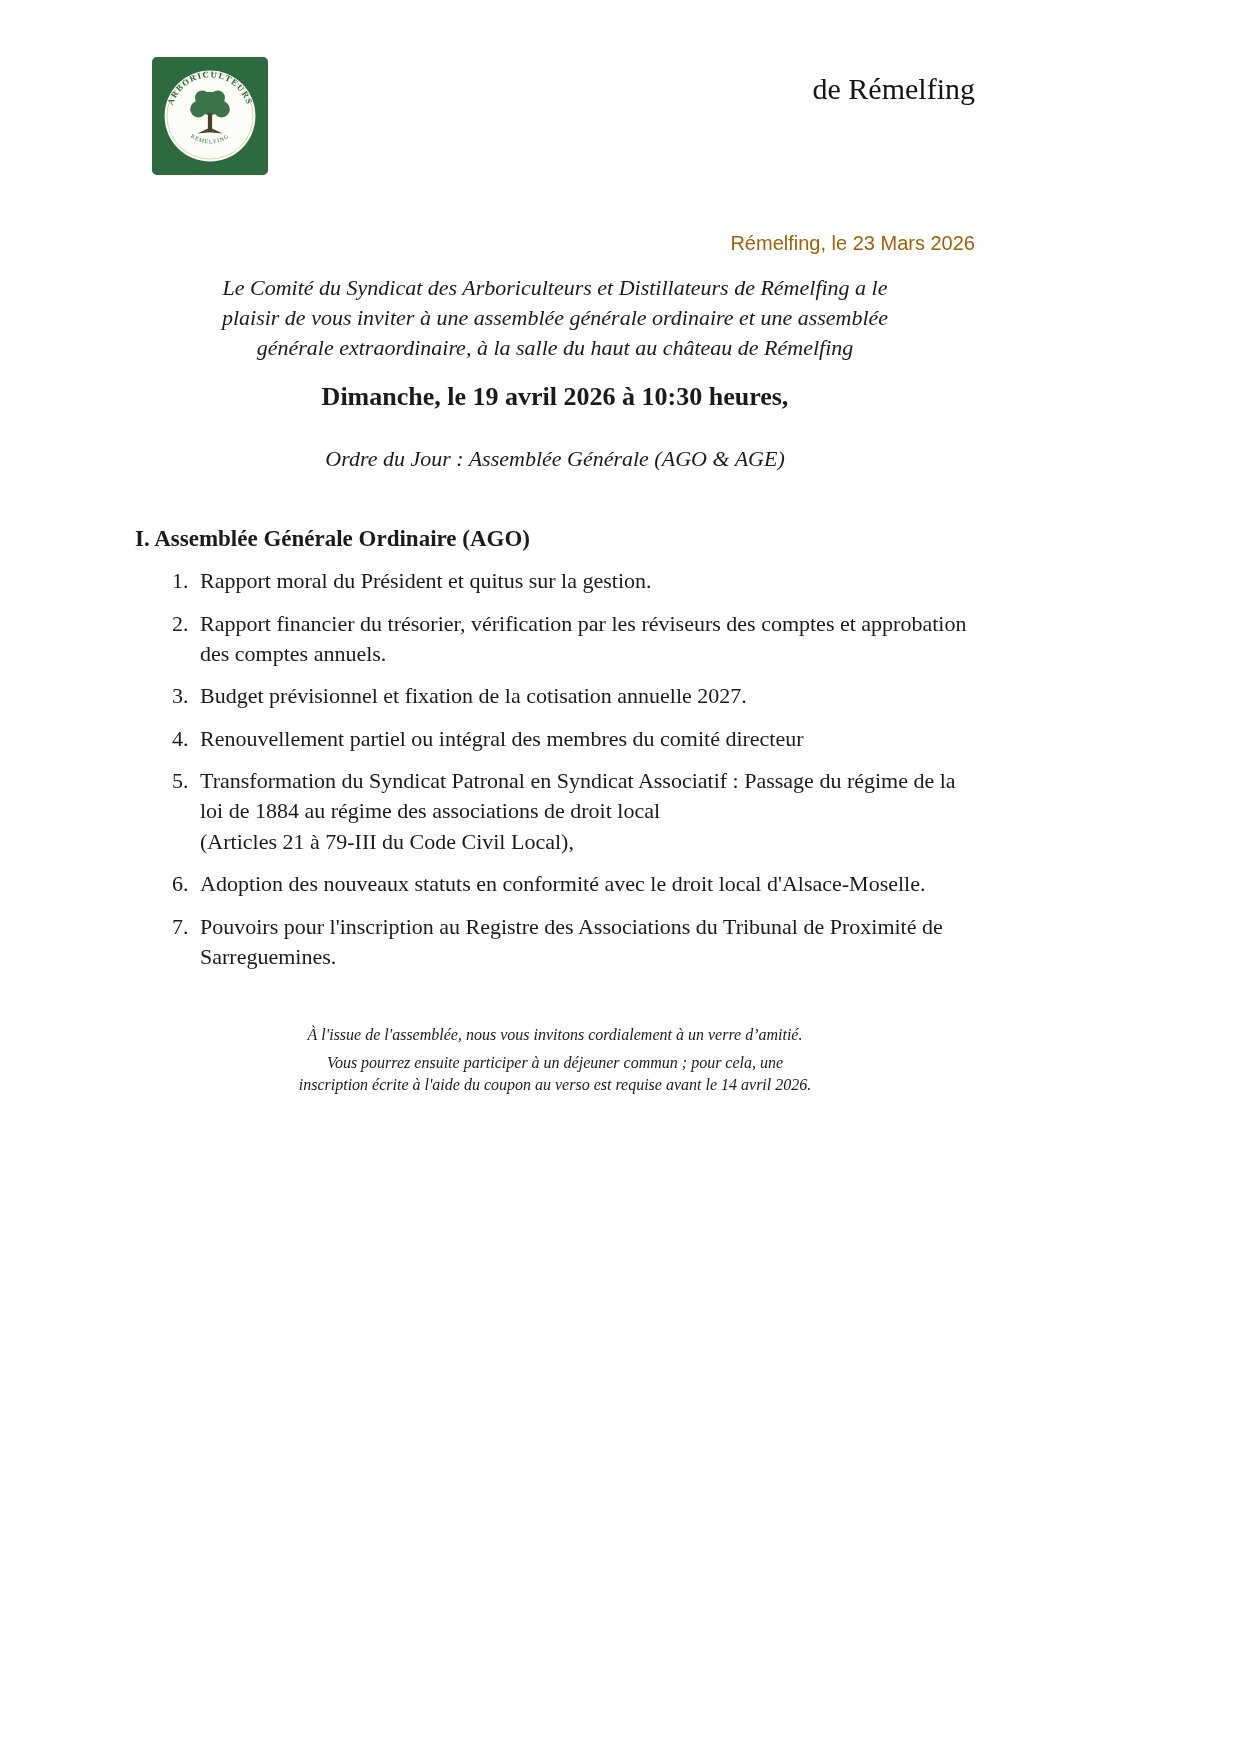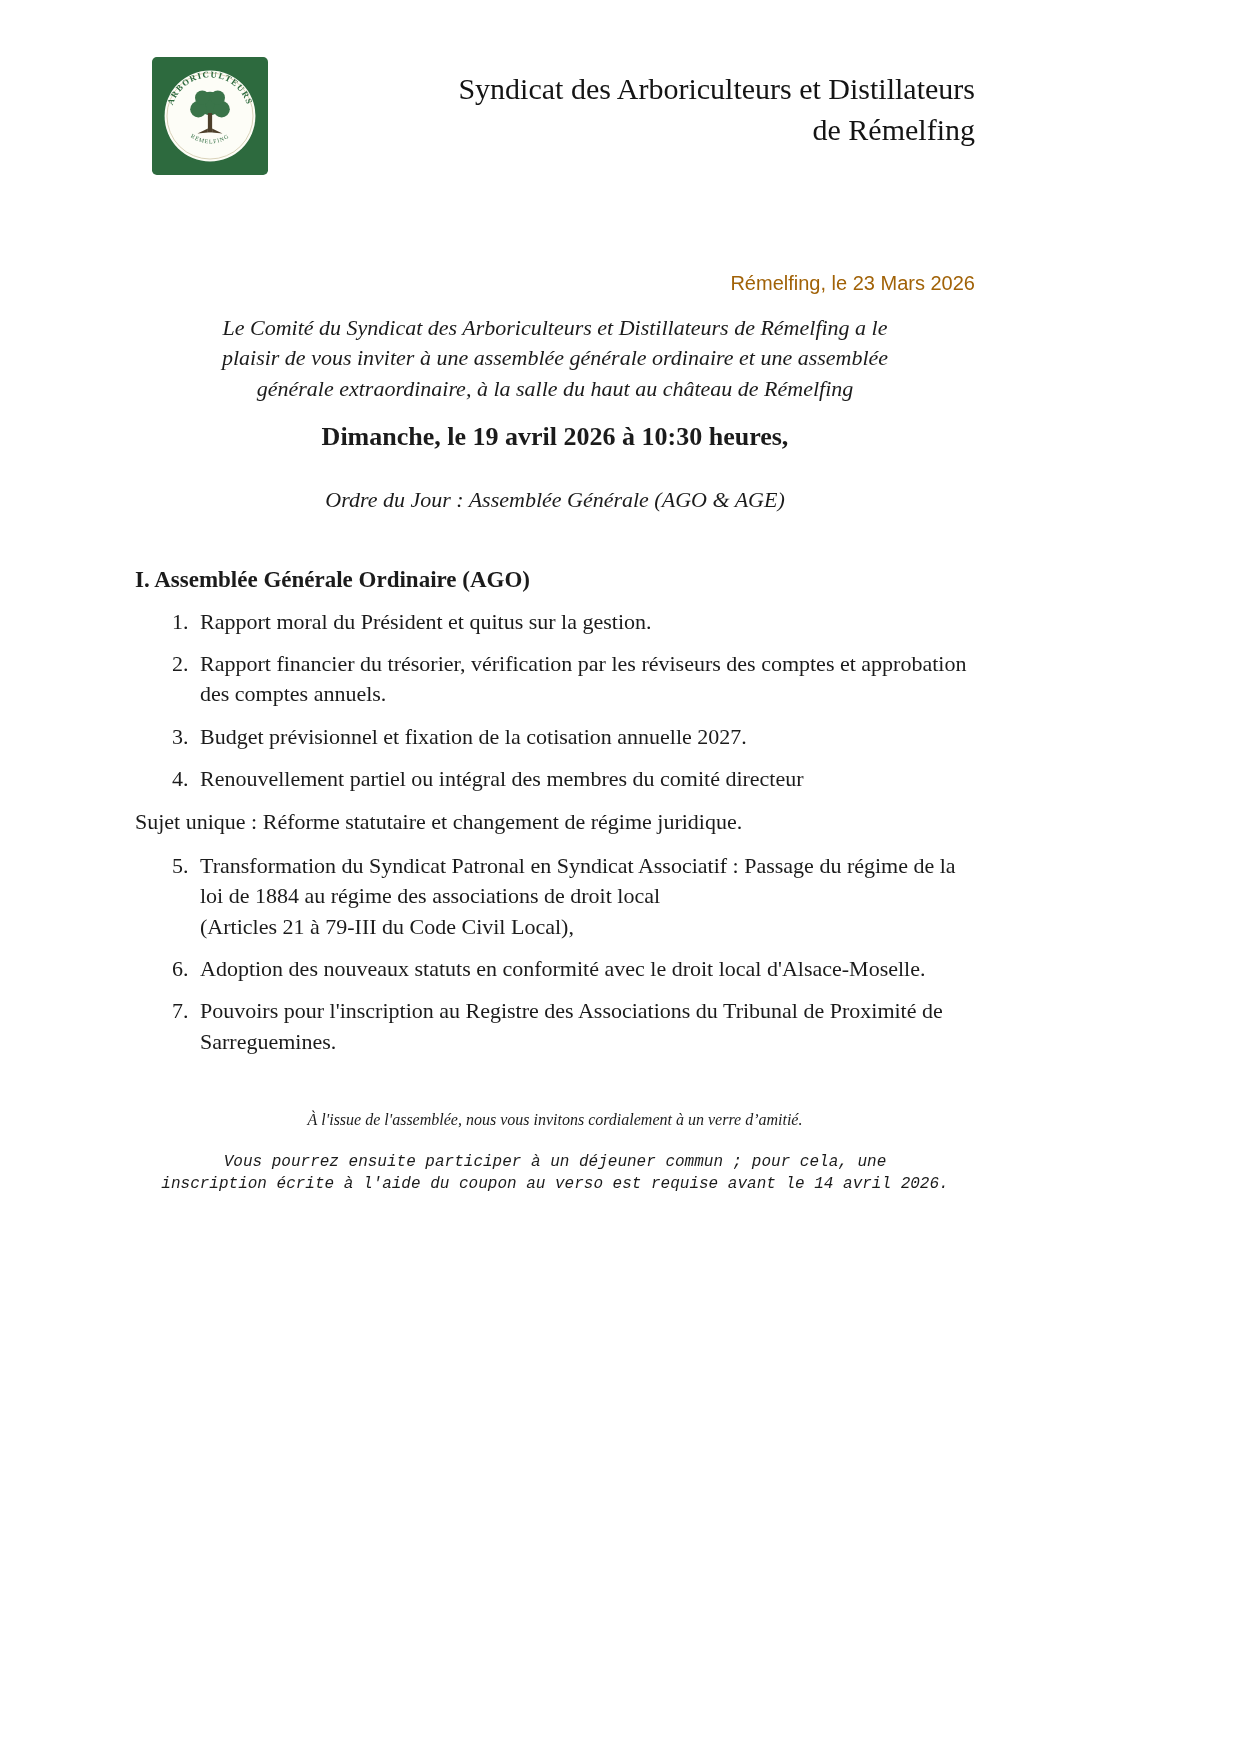--- a/index.html
+++ b/index.html
@@ -85,21 +85,21 @@
     margin-bottom: 14px;
   }
   .closing {
     text-align: center;
     font-style: italic;
     font-size: 16px;
     line-height: 1.38;
     white-space: pre-line;
   }
   .closing.drink { margin-top: 52px; }
-  .closing.lunch { margin-top: 20px; max-width: 845px; margin-left: auto; margin-right: auto; font-family: Liberation Mono, monospace; }
+  .closing.lunch { margin-top: 6px; max-width: 845px; margin-left: auto; margin-right: auto; }
 </style>
 </head>
 <body>
 
 <div class="page">
 
   <div class="logo">
     <svg viewBox="0 0 120 122" xmlns="http://www.w3.org/2000/svg">
       <rect x="0" y="0" width="120" height="122" rx="5" fill="#2d6a3e"></rect>
       <circle cx="60" cy="61" r="47" fill="#fdfdf7"></circle>
@@ -121,21 +121,20 @@
         <path d="M57.8 74 Q52 77 47 79 L57.8 78 Z" fill="#4d3f2a"></path>
         <path d="M62.2 74 Q68 77 73 79 L62.2 78 Z" fill="#4d3f2a"></path>
       </g>
       <text font-size="6" letter-spacing="1" fill="#2d6a3e" font-family="'Liberation Serif', serif">
         <textPath href="#arc-bottom" startOffset="50%" text-anchor="middle">RÉMELFING</textPath>
       </text>
     </svg>
   </div>
 
   <div class="doc-title">
-    <div>Syndicat des Arboriculteurs et Distillateurs</div>
     <div>de Rémelfing</div>
   </div>
 
   <div class="date-line">Rémelfing, le 23 Mars 2026</div>
 
   <p class="intro">Le Comité du Syndicat des Arboriculteurs et Distillateurs de Rémelfing a le
 plaisir de vous inviter à une assemblée générale ordinaire et une assemblée
 générale extraordinaire, à la salle du haut au château de Rémelfing</p>
 
   <p class="meeting-datetime">Dimanche, le 19 avril 2026 à 10:30 heures,</p>
@@ -157,21 +156,20 @@
       <span class="item-number">3.</span>
       <span class="item-text">Budget prévisionnel et fixation de la cotisation annuelle 2027.</span>
     </div>
     <div class="agenda-item">
       <span class="item-number">4.</span>
       <span class="item-text">Renouvellement partiel ou intégral des membres du comité directeur</span>
     </div>
   </div>
 
 
-  <p class="age-subject">Sujet unique : Réforme statutaire et changement de régime juridique.</p>
 
   <div class="agenda-list">
     <div class="agenda-item">
       <span class="item-number">5.</span>
       <span class="item-text">Transformation du Syndicat Patronal en Syndicat Associatif : Passage du régime de la loi de 1884 au régime des associations de droit local
 (Articles 21 à 79-III du Code Civil Local),</span>
     </div>
     <div class="agenda-item">
       <span class="item-number">6.</span>
       <span class="item-text">Adoption des nouveaux statuts en conformité avec le droit local d'Alsace-Moselle.</span>

